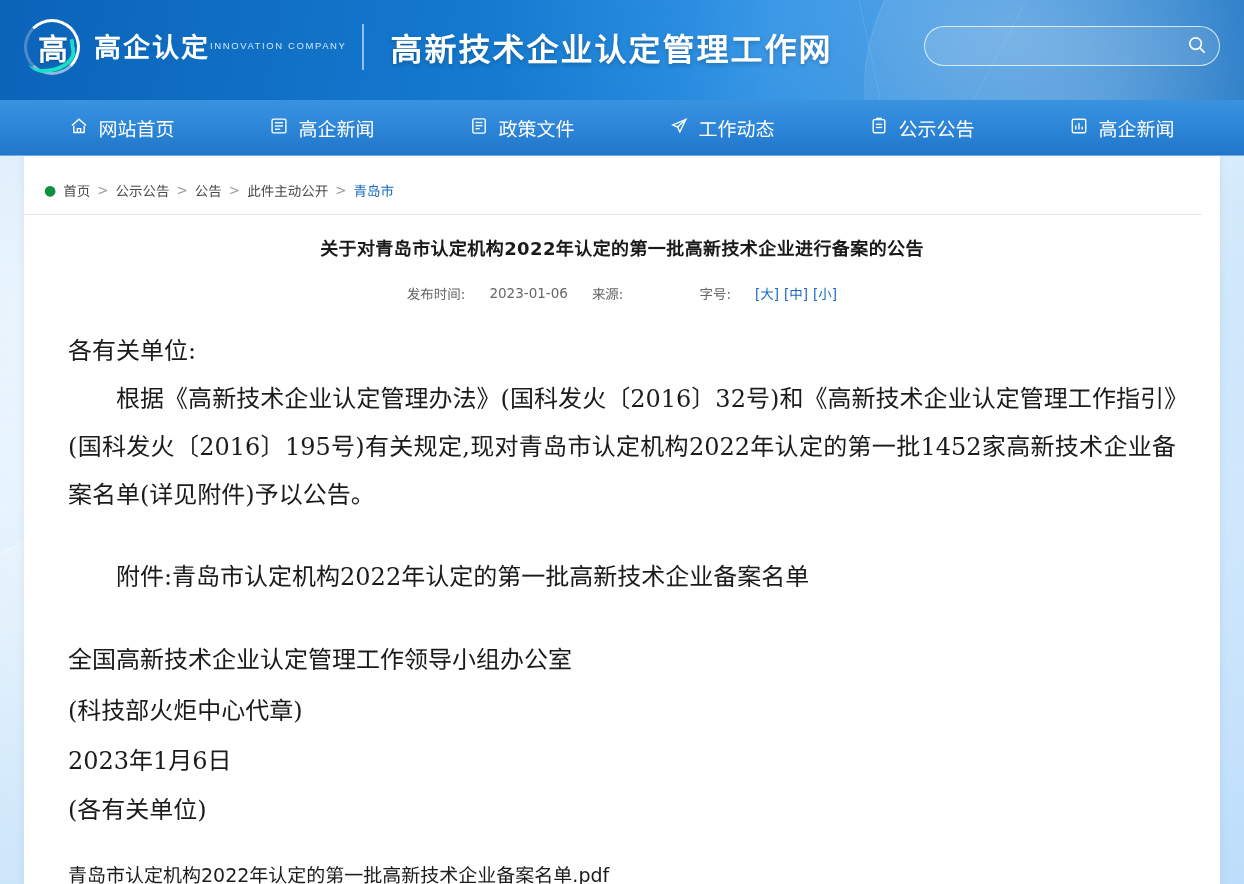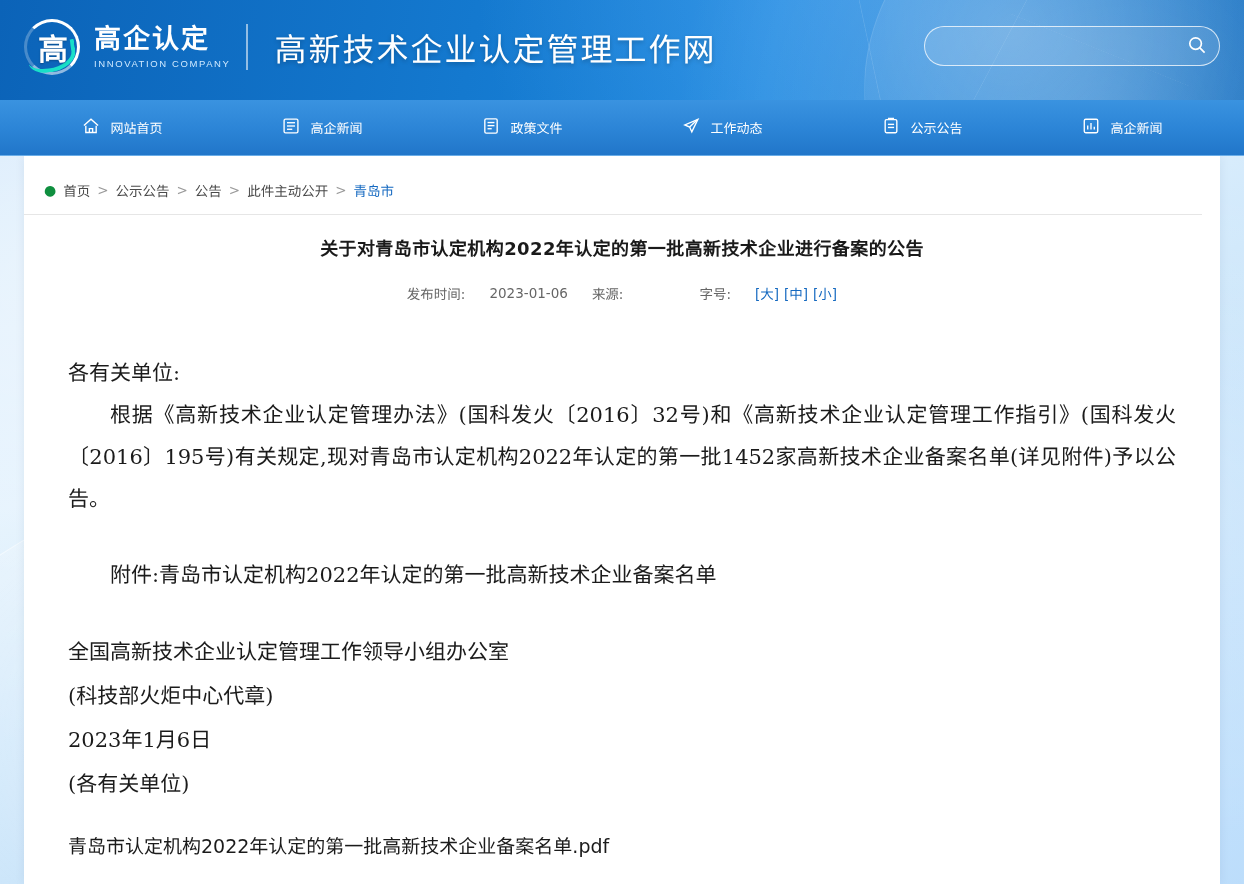--- a/index.html
+++ b/index.html
@@ -63,35 +63,35 @@
     border-radius: 0 0 60% 40%;
     transform: rotate(-8deg);
   }
   .logo-mark .glyph {
     position: absolute; left: 0; top: 0; width: 62px; height: 62px;
     display: flex; align-items: center; justify-content: center;
     color: #ffffff; font-size: 30px; font-weight: bold;
     font-family: "DejaVu Serif", serif;
     text-shadow: 0 1px 2px rgba(0,0,0,0.25);
   }
-  .logo-text { display: flex; flex-direction: column; line-height: 1; }
+  .logo-text { display: flex; line-height: 1; }
   .logo-cn {
     color: #ffffff; font-size: 27px; font-weight: bold; letter-spacing: 2px;
     font-family: "DejaVu Sans", sans-serif;
   }
   .logo-en {
     color: #cfe9ff; font-size: 9.5px; letter-spacing: 1.6px;
     margin-top: 7px; text-align: right;
   }
   .logo-divider {
     width: 2px; height: 46px; background: rgba(255,255,255,0.55);
     margin: 0 16px 0 6px;
   }
   .site-title {
-    color: #ffffff; font-size: 32px; font-weight: normal; letter-spacing: 2px;
+    color: #ffffff; font-size: 32px; font-weight: bold; letter-spacing: 2px;
     font-family: "DejaVu Sans", sans-serif;
     text-shadow: 0 2px 4px rgba(0,0,0,0.22);
     white-space: nowrap;
   }
 
   .searchbox {
     position: absolute; right: 24px; top: 26px;
     width: 296px; height: 40px;
     border: 1px solid rgba(255,255,255,0.75);
     border-radius: 20px;
@@ -114,21 +114,21 @@
     height: 56px;
     background: linear-gradient(180deg, #3a93e0 0%, #2b84d6 55%, #2176c9 100%);
     display: flex; align-items: center;
     padding: 0 22px;
     border-bottom: 1px solid rgba(255,255,255,0.25);
   }
   .nav-item {
     flex: 1;
     display: flex; align-items: center; justify-content: center;
     gap: 9px;
-    color: #ffffff; font-size: 13px; cursor: pointer;
+    color: #ffffff; font-size: 19px; cursor: pointer;
     font-family: "DejaVu Sans", sans-serif;
     white-space: nowrap;
   }
   .nav-item svg { flex: 0 0 auto; }
 
   
   .page-bg {
     position: relative;
     height: 728px;
     background:
@@ -189,23 +189,23 @@
     font-size: 13.5px; color: #666666;
     font-family: "DejaVu Sans", sans-serif;
   }
   .doc-meta .pub { margin-right: 6px; }
   .doc-meta .src { margin-right: 58px; }
   .doc-meta .fs-label { margin-right: 6px; }
   .doc-meta .fs-links { display: flex; gap: 5px; }
   .doc-meta .fs-links a { color: #1569c0; text-decoration: none; cursor: pointer; }
 
   .body-text {
-    margin-top: 49px;
+    margin-top: 24px;
     font-family: "DejaVu Serif", serif;
-    font-size: 21px;
+    font-size: 24px;
     color: #1b1b1b;
     line-height: 2.0;
     text-align: justify;
   }
   .body-text p { margin: 0; }
   .indent2 { text-indent: 2em; }
   .blank { height: 34px; }
   .attach-line { text-indent: 2em; }
   .sign-block { text-align: left; line-height: 2.1; }
 

